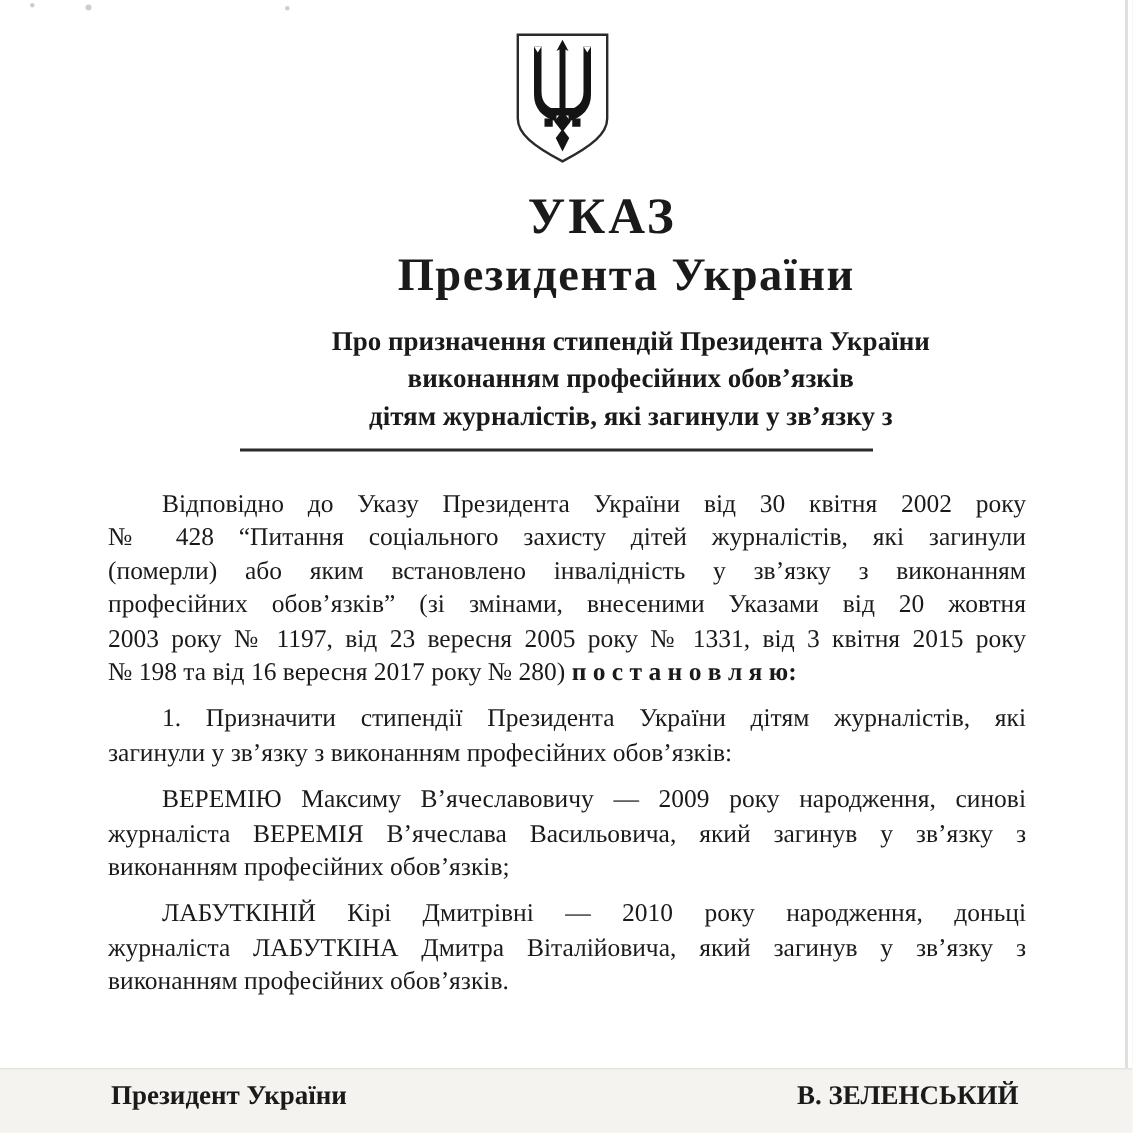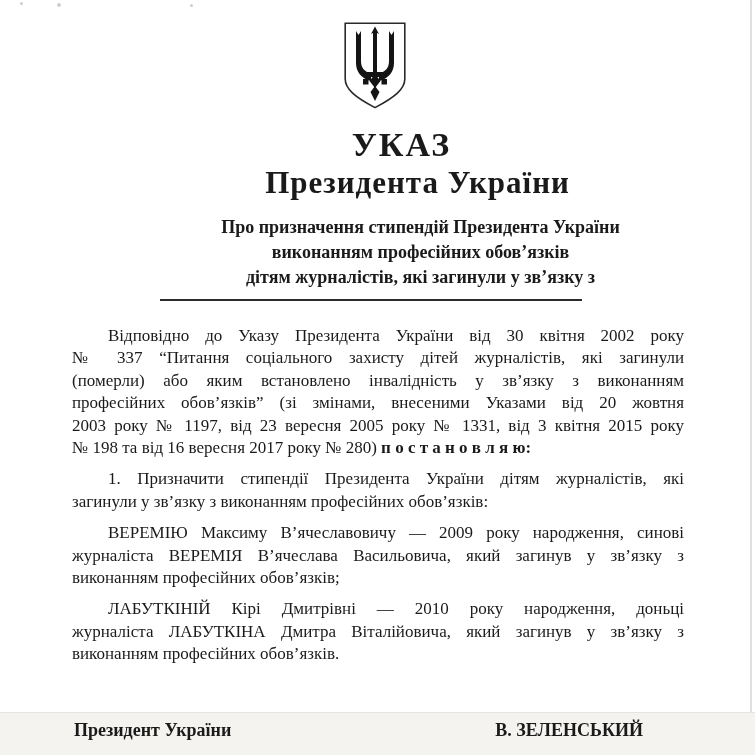--- a/index.html
+++ b/index.html
@@ -86,21 +86,21 @@
   .line { text-align: justify; text-align-last: justify; white-space: normal; }
   .line.last { text-align-last: left; }
   .line.indent { text-indent: 36px; }
   .line b { font-weight: bold; }
   
   .footer {
     position: absolute;
     left: 0; top: 718px; width: 755px;
     display: flex;
     justify-content: space-between;
-    padding: 0 112px 0 74px;
+    padding: 0 76px 0 74px;
     box-sizing: border-box;
     font-weight: bold;
     font-size: 18px;
     line-height: 24px;
   }
 </style>
 </head>
 <body>
 
 <div class="page">
@@ -143,21 +143,21 @@
     <div>Про призначення стипендій Президента України</div>
     <div>виконанням професійних обов’язків</div>
     <div>дітям журналістів, які загинули у зв’язку з</div>
   </div>
 
   <div class="divider"></div>
 
   <div class="doc-body">
       <div class="para">
         <div class="line indent">Відповідно до Указу Президента України від 30 квітня 2002 року</div>
-        <div class="line">№ 337 “Питання соціального захисту дітей журналістів, які загинули</div>
+        <div class="line">№ 428 “Питання соціального захисту дітей журналістів, які загинули</div>
         <div class="line">(померли) або яким встановлено інвалідність у зв’язку з виконанням</div>
         <div class="line">професійних обов’язків” (зі змінами, внесеними Указами від 20 жовтня</div>
         <div class="line">2003 року № 1197, від 23 вересня 2005 року № 1331, від 3 квітня 2015 року</div>
         <div class="line last">№ 198 та від 16 вересня 2017 року № 280) <b>п о с т а н о в л я ю:</b></div>
       </div>
       <div class="para">
         <div class="line indent">1. Призначити стипендії Президента України дітям журналістів, які</div>
         <div class="line last">загинули у зв’язку з виконанням професійних обов’язків:</div>
       </div>
       <div class="para">

